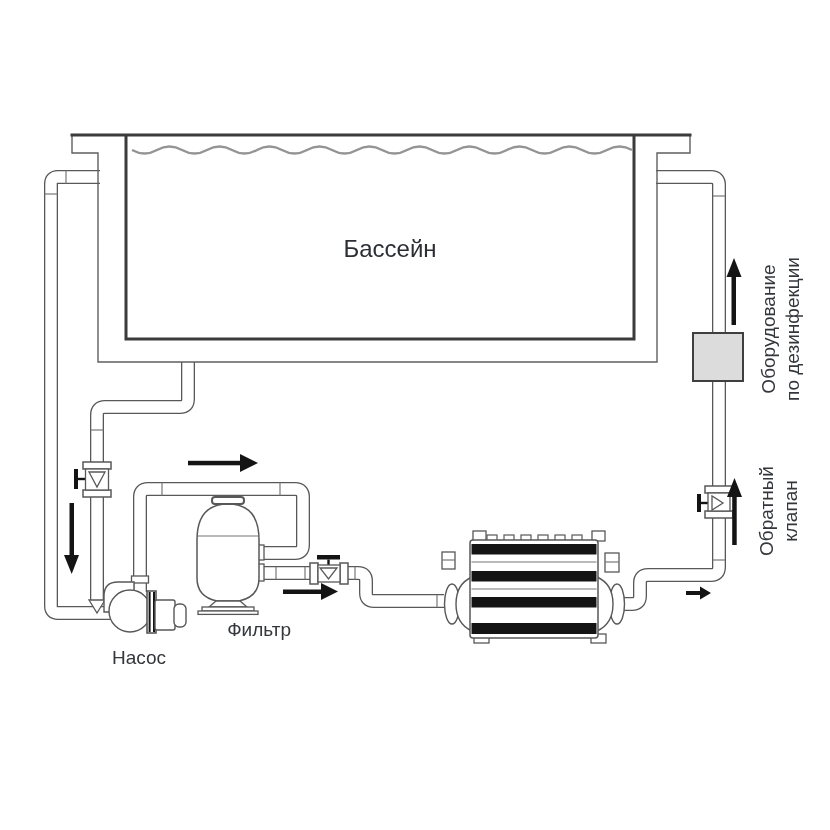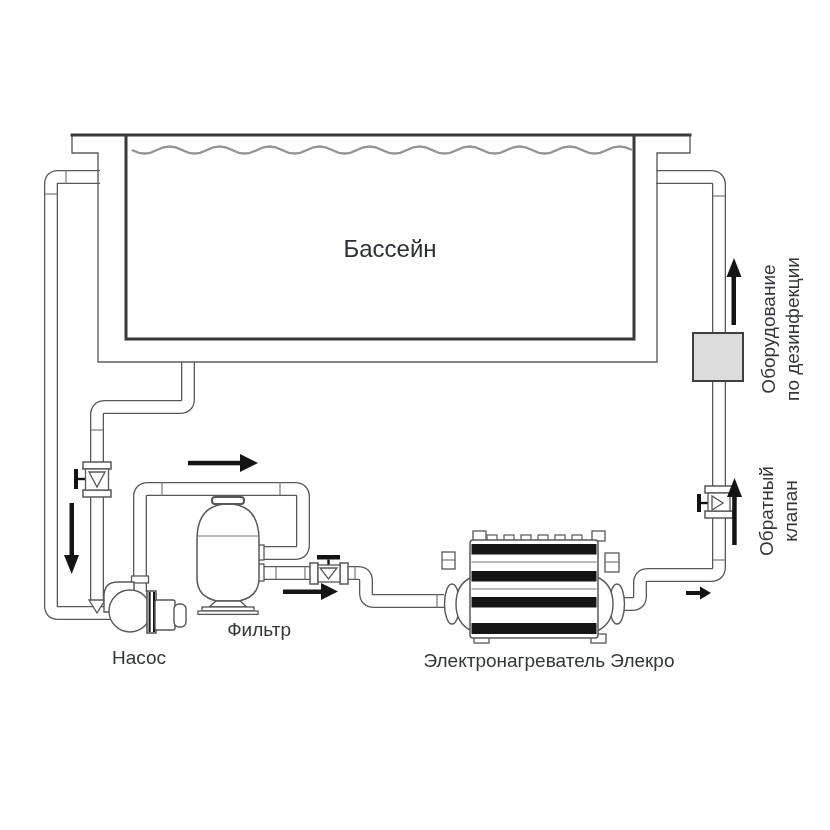--- a/index.html
+++ b/index.html
@@ -185,21 +185,20 @@
     <polygon class="blk" points="726.5,277 741.5,277 734,258"></polygon>
   </g>
 </svg>
 
 <div class="lbl" style="left:79px;top:646px;width:120px;">Насос</div>
 
 <div class="lbl lbl-big" style="left:300px;top:234px;width:180px;">Бассейн</div>
 
 <div class="lbl" style="left:171px;top:618px;width:120px;text-align:right;">Фильтр</div>
 
-<div class="lbl" style="left:399px;top:649px;width:300px;">Электронагреватель Элекро</div>
 
 <div class="vlabel" style="left:728px;top:488px;width:100px;height:46px;">
   <div>Обратный</div>
   <div>клапан</div>
 </div>
 
 <div class="vlabel" style="left:706px;top:305px;width:150px;height:48px;">
   <div>Оборудование</div>
   <div>по дезинфекции</div>
 </div>

